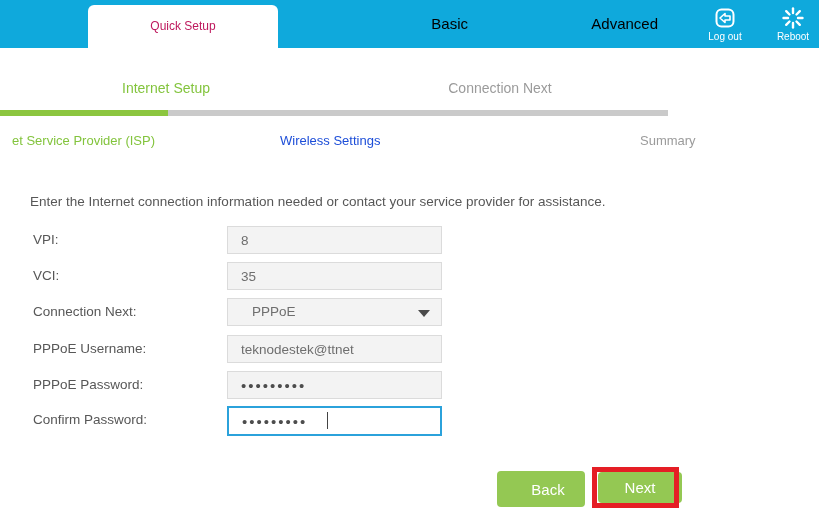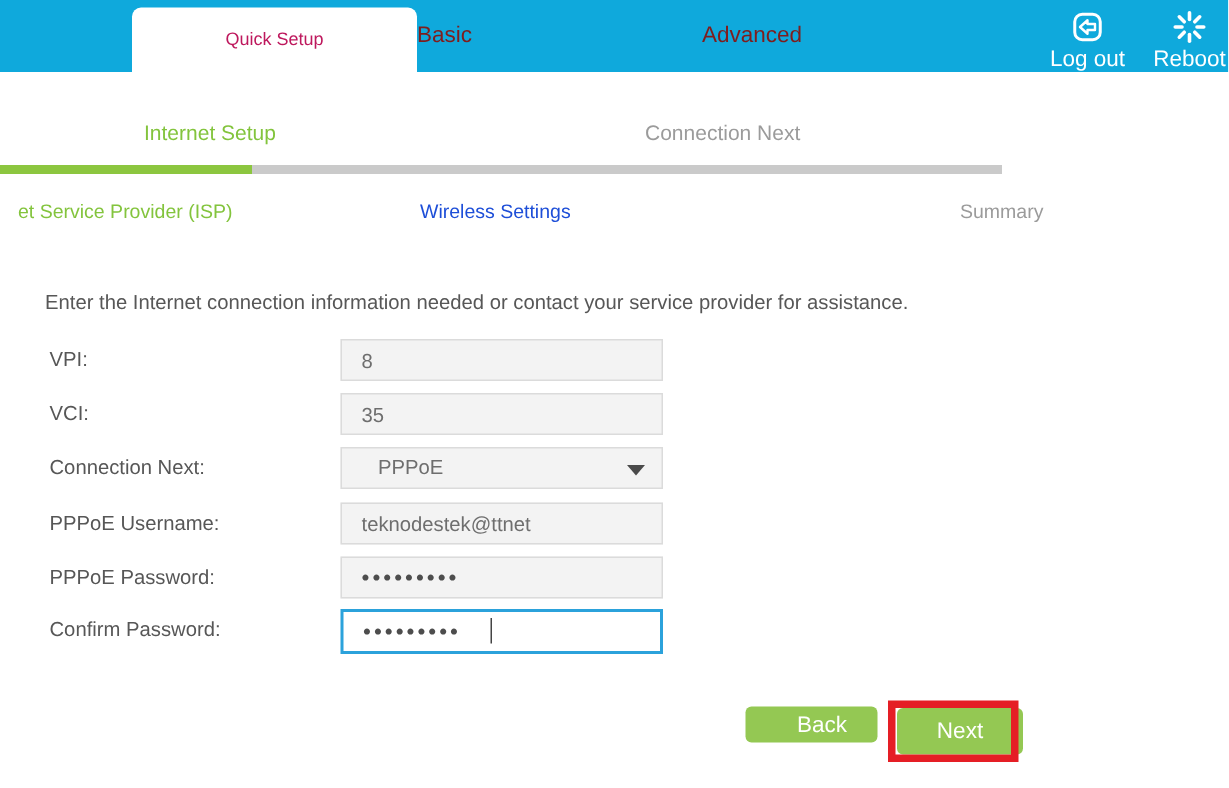--- a/index.html
+++ b/index.html
@@ -5,32 +5,32 @@
   * { margin:0; padding:0; box-sizing:border-box; }
   html,body { background:#fff; }
   body { font-family:"Liberation Sans", sans-serif; }
   .screen { position:relative; width:819px; height:525px; background:#fff; overflow:hidden; }
 
   
   .topbar { position:absolute; left:0; top:0; width:819px; height:48px; background:#0FA9DC; }
   .tab-active { position:absolute; left:88px; top:5px; width:190px; height:43px;
     background:#fff; border-radius:6px 6px 0 0; text-align:center; line-height:43px;
     font-size:12px; color:#be185d; cursor:pointer; }
-  .tab-plain { position:absolute; top:0; width:190px; height:32px; text-align:left;
-    line-height:48px; font-size:15px; color:#7f1d1d; cursor:pointer; }
+  .tab-plain { position:absolute; top:0; width:190px; height:32px; text-align:right;
+    line-height:48px; font-size:15px; color:#000000; cursor:pointer; }
   .tab-basic { left:278px; }
   .tab-advanced { left:468px; }
   .top-action { position:absolute; top:6px; width:56px; text-align:center; color:#fff; cursor:pointer; }
   .top-action .ic { display:block; margin:0 auto; }
-  .top-action .lbl { display:block; margin-top:1px; font-size:15px; color:#fff; }
+  .top-action .lbl { display:block; margin-top:1px; font-size:10px; color:#fff; }
   .act-logout { left:697px; }
   .act-reboot { left:765px; }
 
   
-  .subnav-item { position:absolute; top:80px; width:140px; text-align:left; font-size:14px; cursor:pointer; }
+  .subnav-item { position:absolute; top:80px; width:140px; text-align:center; font-size:14px; cursor:pointer; }
   .subnav-active { left:96px; color:#83C43D; }
   .subnav-idle { left:430px; color:#9B9B9B; }
 
   
   .progress-track { position:absolute; left:0; top:110px; width:668px; height:6px; background:#CACACA; }
   .progress-fill { position:absolute; left:0; top:0; height:6px; background:#8CC63F; }
 
   
   .step { position:absolute; top:133px; font-size:13px; white-space:nowrap; }
   .step-1 { left:12px; color:#83C43D; }
@@ -58,21 +58,21 @@
   .row-vpi      { top:226px; }
   .row-vci      { top:262px; }
   .row-ctype    { top:298px; }
   .row-user     { top:335px; }
   .row-pass     { top:371px; }
   .row-confirm  { top:406px; }
 
   
   .btn { position:absolute; border:none; border-radius:4px; background:#94C853; color:#fff;
     font-size:15px; font-family:"Liberation Sans", sans-serif; cursor:pointer; }
-  .btn-back { left:497px; top:471px; width:88px; height:24px;padding-left:14px; }
+  .btn-back { left:497px; top:471px; width:88px; height:36px;padding-left:14px; }
   .btn-next { left:598px; top:472px; width:84px; height:31px; }
   .highlight-box { position:absolute; left:592px; top:467px; width:87px; height:41px;
     border:5px solid #E51E25; pointer-events:none; }
 </style>
 </head>
 <body>
 
 <div class="screen">
 
   <div class="topbar">

